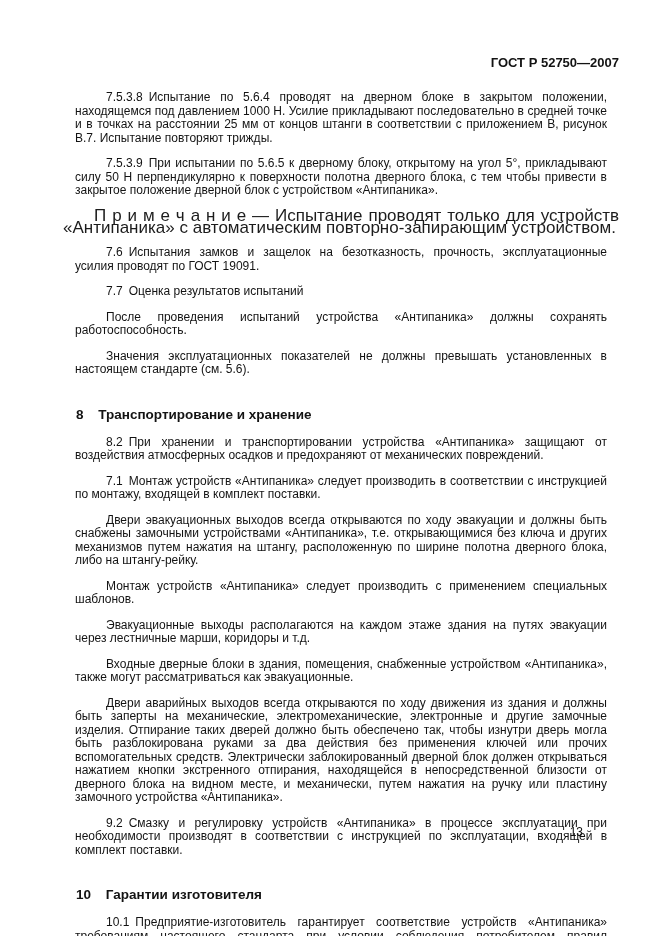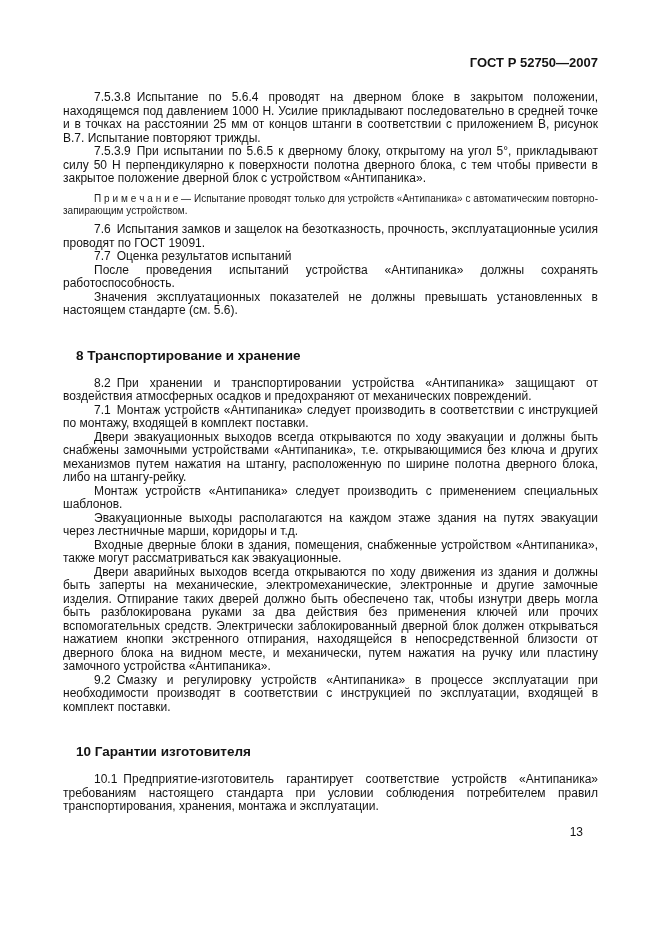--- a/index.html
+++ b/index.html
@@ -14,56 +14,57 @@
     font-family: "Liberation Sans", sans-serif;
     color: #131313;
     overflow: hidden;
   }
   .page {
     position: absolute;
     top: 0; left: 0;
     width: 661px;
     height: 876px;
     box-sizing: border-box;
-    padding: 56px 63px 0 63px;
+    padding: 56px 42px 0 63px;
   }
   .doc-header {
     text-align: right;
     font-weight: bold;
     font-size: 13px;
     line-height: 14px;
     margin: 0 0 21px 0;
   }
   p.body {
-    margin: 0;
+    margin: 12px;
     font-size: 12px;
     line-height: 13.5px;
     text-align: justify;
     text-indent: 31px;
   }
   p.note {
     margin: 7px 0 6px 0;
-    font-size: 10px;
+    font-size: 17px;
     line-height: 12.4px;
     text-align: justify;
     text-indent: 31px;
     color: #1c1c1c;
   }
   h2.sec {
     font-size: 13.5px;
     line-height: 15px;
     font-weight: bold;
     margin: 30px 0 14px 0;
     padding-left: 13px;
   }
   h2.sec .sec-num {
     display: inline-block;
   }
   h2.sec .sec-title {
     display: inline-block;
+    margin-left: 11px;
   }
   .page-num {
     position: absolute;
     top: 826px;
     right: 78px;
     font-size: 12px;
     line-height: 13px;
     text-align: right;
   }
 </style>

